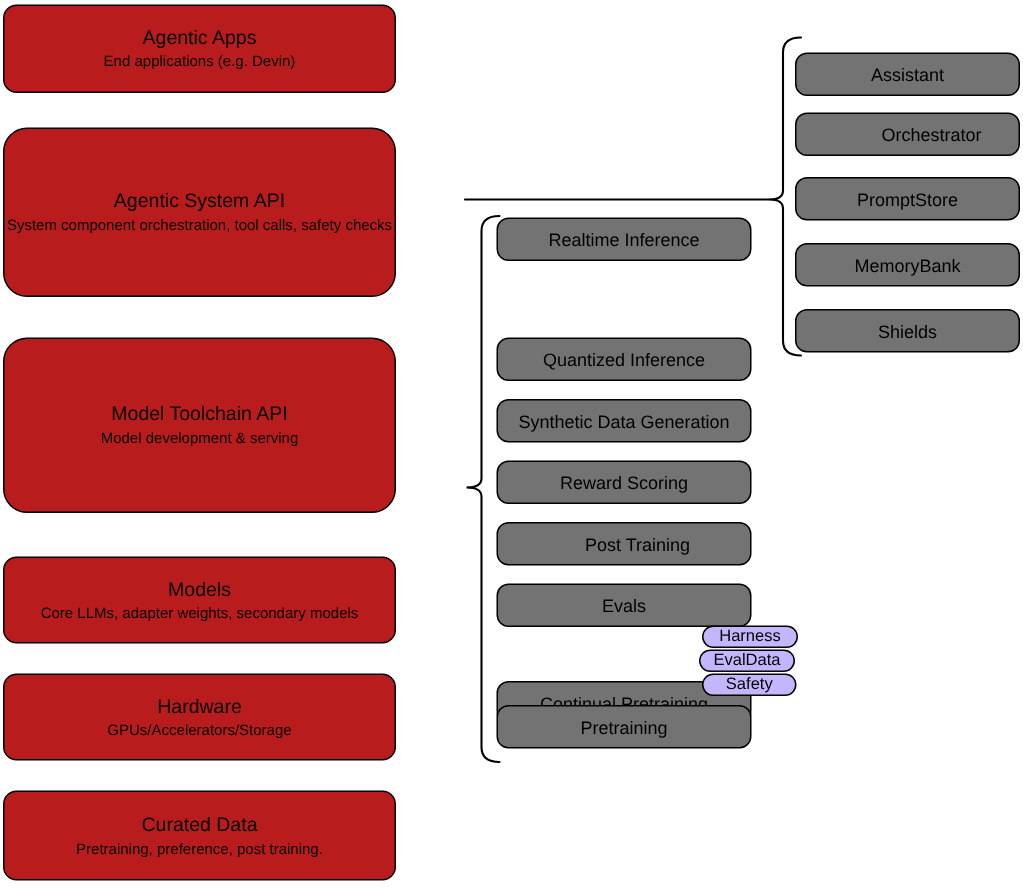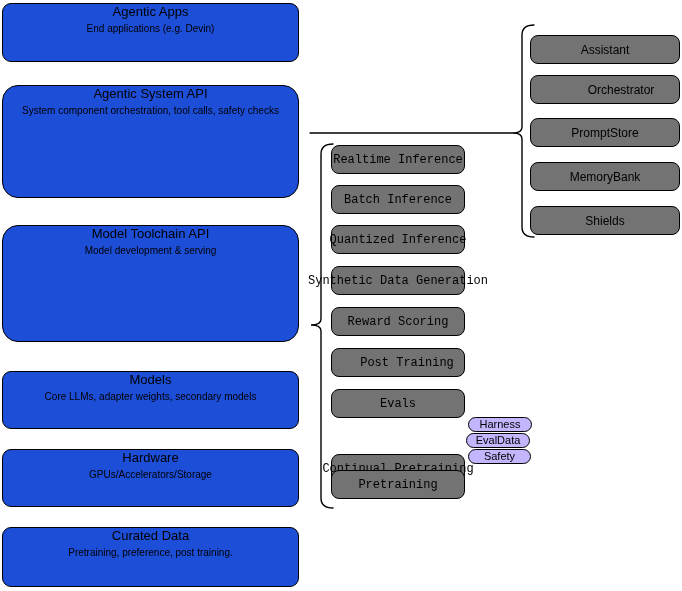--- a/index.html
+++ b/index.html
@@ -8,37 +8,37 @@
     width:682px; height:591px;
     background:#ffffff;
     font-family:"Liberation Sans","DejaVu Sans",sans-serif;
     color:#000000;
     overflow:hidden;
   }
   svg.wires { position:absolute; left:0; top:0; z-index:1; }
 
   
   .layer {
-    position:absolute; left:2px; width:297px;
-    border:1.4px solid #000; border-radius:9px; background:#1d4ed8;
-    display:flex; flex-direction:column; align-items:center; 
+    position:absolute; left:2px; width:262px;
+    border:1.4px solid #000; border-radius:9px; background:#b91c1c;
+    display:flex; flex-direction:column; align-items:center; justify-content:center;
     gap:4px; box-sizing:border-box; z-index:2; text-align:center;
   }
   .layer.big { border-radius:16px; }
   .layer-title { font-size:13px; line-height:15px; }
   .layer-sub   { font-size:10px; line-height:12px; }
 
   
   .node {
     position:absolute; height:29px;
     border:1.3px solid #000; border-radius:8px; background:#737373;
     display:flex; align-items:center; justify-content:center;
     font-size:12px; box-sizing:border-box; z-index:2; white-space:nowrap;
   }
-  .node.mid   { left:331px; width:134px;font-family:Liberation Mono, monospace; }
+  .node.mid   { left:331px; width:170px; }
   .node.right { left:530px; width:150px; }
 
   
   .tag {
     position:absolute; height:15px;
     border:1.3px solid #000; border-radius:8px; background:#c4b5fd;
     display:flex; align-items:center; justify-content:center;
     font-size:11px; line-height:11px; box-sizing:border-box; z-index:3; white-space:nowrap;margin-top:39px;
   }
 </style>
@@ -80,21 +80,20 @@
     <div class="layer-title">Models</div>
     <div class="layer-sub">Core LLMs, adapter weights, secondary models</div>
   </div>
 
   <div class="layer" style="top:527px;height:60px;">
     <div class="layer-title">Curated Data</div>
     <div class="layer-sub">Pretraining, preference, post training.</div>
   </div>
 
   <div class="node mid" style="top:145px;">Realtime Inference</div>
-  <div class="node mid" style="top:185px;">Batch Inference</div>
   <div class="node mid" style="top:225px;">Quantized Inference</div>
   <div class="node mid" style="top:266px;">Synthetic Data Generation</div>
   <div class="node mid" style="top:307px;">Reward Scoring</div>
   <div class="node mid" style="top:348px;padding-left:18px;">Post Training</div>
   <div class="node mid" style="top:389px;">Evals</div>
   <div class="node mid" style="top:430px;margin-top:24px;">Continual Pretraining</div>
   <div class="node mid" style="top:470px;">Pretraining</div>
 
   <div class="tag" style="left:468px;top:378px;width:64px;">Harness</div>
   <div class="tag" style="left:466px;top:394px;width:64px;">EvalData</div>

